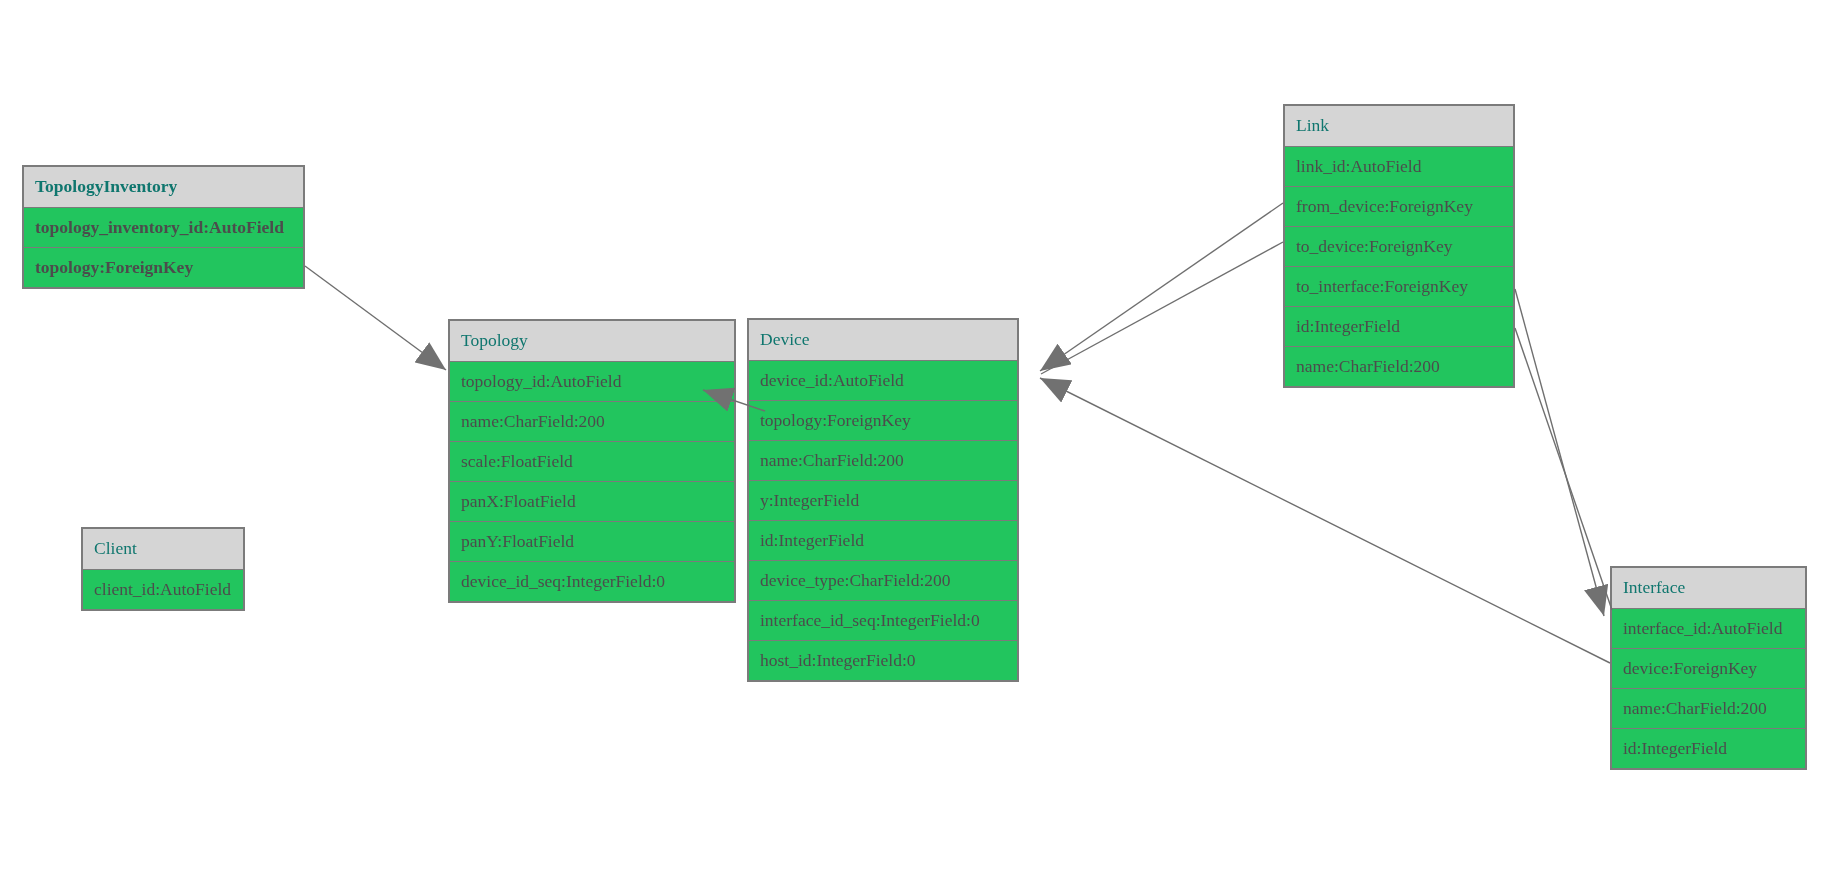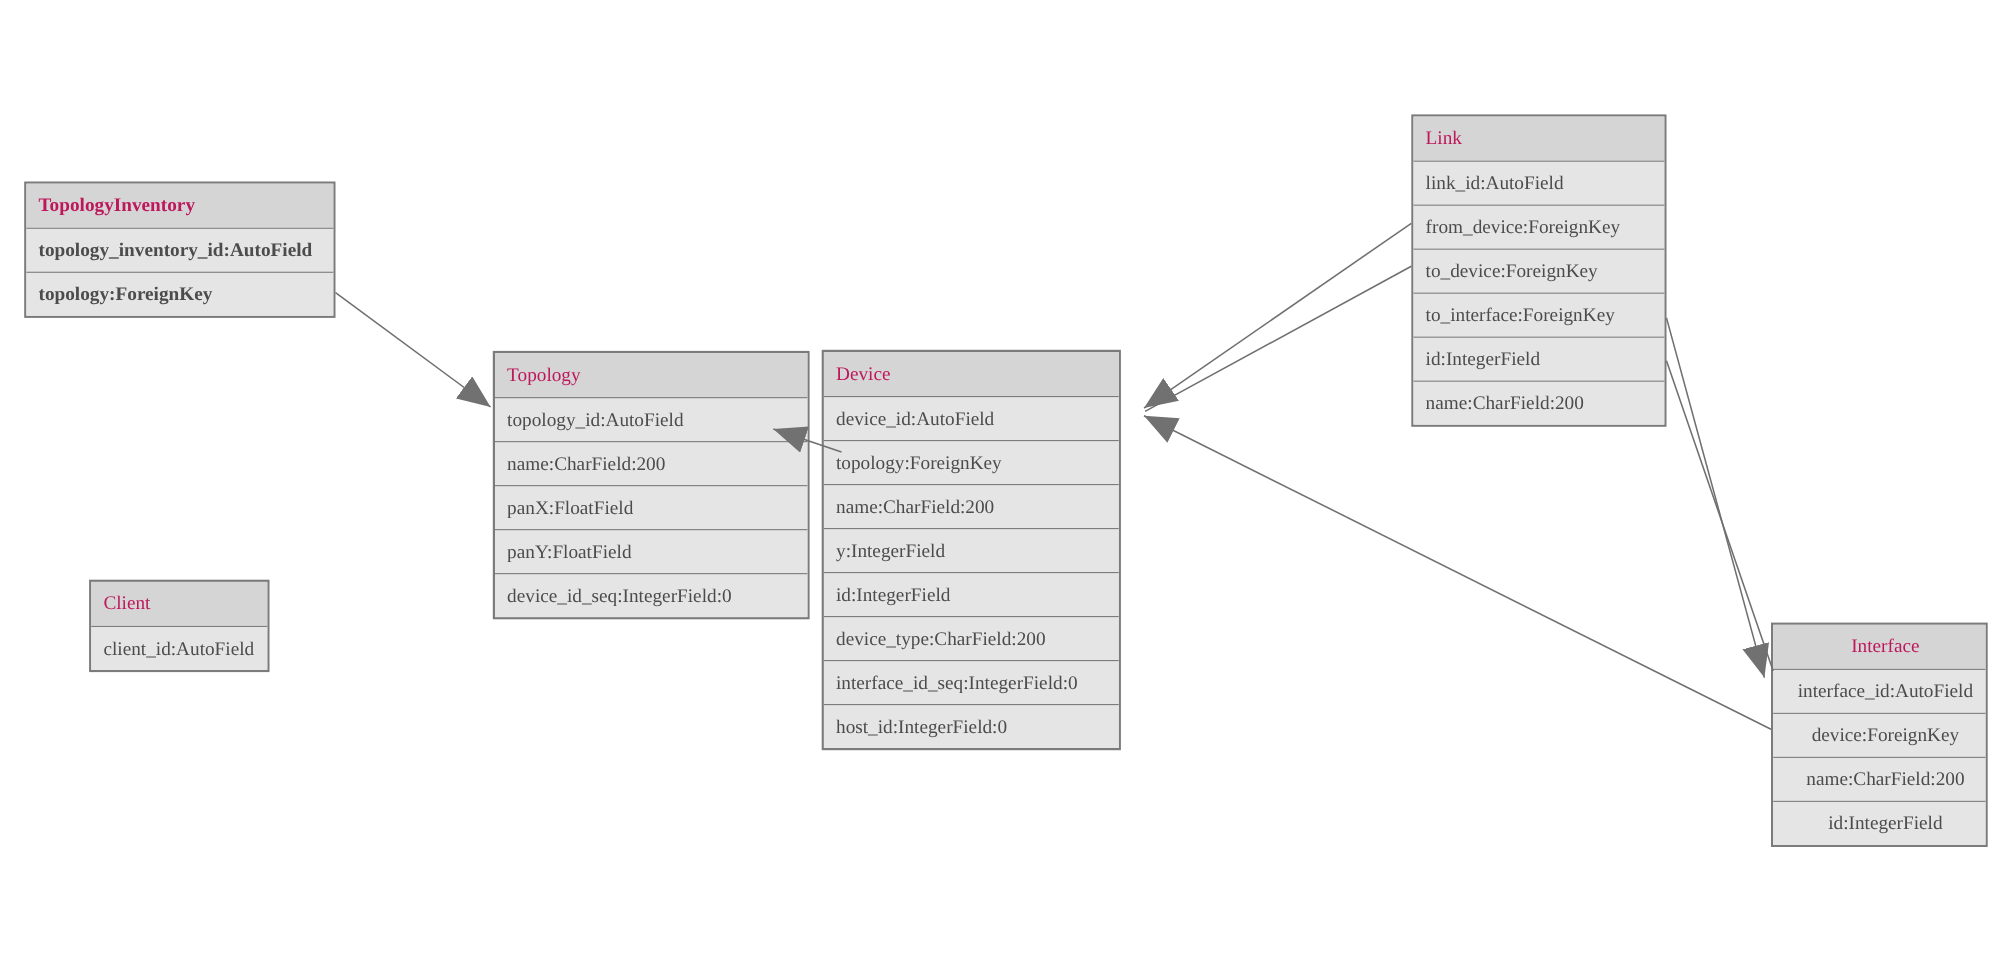--- a/index.html
+++ b/index.html
@@ -30,32 +30,32 @@
     border: 2px solid #7b7b7b;
     background: #ffffff;
     z-index: 1;
   }
   .tbl-header {
     box-sizing: border-box;
     height: 40px;
     line-height: 38px;
     padding-left: 11px;
     background: #d5d5d5;
-    color: #be185d;
+    color: #0f766e;
     font-size: 17.5px;
     white-space: nowrap;
     overflow: hidden;
   }
   .tbl-row {
     box-sizing: border-box;
     height: 40px;
     line-height: 38px;
     padding-left: 11px;
     border-top: 1px solid #7b7b7b;
-    background: #e5e5e5;
+    background: #22c55e;
     color: #4c4c4c;
     font-size: 17.5px;
     white-space: nowrap;
     overflow: hidden;
   }
   .edge-line {
     stroke: #6f6f6f;
     stroke-width: 1.4;
     fill: none;
   }
@@ -80,20 +80,21 @@
     </svg>
 <div class="db-table" style="left: 22px; top: 165px; width: 283px; font-weight: bold;">
       <div class="tbl-header">TopologyInventory</div>
       <div class="tbl-row">topology_inventory_id:AutoField</div>
       <div class="tbl-row">topology:ForeignKey</div>
     </div>
     <div class="db-table" style="left: 448px; top: 319px; width: 288px;">
       <div class="tbl-header">Topology</div>
       <div class="tbl-row">topology_id:AutoField</div>
       <div class="tbl-row">name:CharField:200</div>
+      <div class="tbl-row">scale:FloatField</div>
       <div class="tbl-row">panX:FloatField</div>
       <div class="tbl-row">panY:FloatField</div>
       <div class="tbl-row">device_id_seq:IntegerField:0</div>
     </div>
     <div class="db-table" style="left: 81px; top: 527px; width: 164px;">
       <div class="tbl-header">Client</div>
       <div class="tbl-row">client_id:AutoField</div>
     </div>
     <div class="db-table" style="left: 747px; top: 318px; width: 272px;">
       <div class="tbl-header">Device</div>
@@ -108,20 +109,20 @@
     </div>
     <div class="db-table" style="left: 1283px; top: 104px; width: 232px;">
       <div class="tbl-header">Link</div>
       <div class="tbl-row">link_id:AutoField</div>
       <div class="tbl-row">from_device:ForeignKey</div>
       <div class="tbl-row">to_device:ForeignKey</div>
       <div class="tbl-row">to_interface:ForeignKey</div>
       <div class="tbl-row">id:IntegerField</div>
       <div class="tbl-row">name:CharField:200</div>
     </div>
-    <div class="db-table" style="left: 1610px; top: 566px; width: 197px; text-align: center;">
+    <div class="db-table" style="left: 1610px; top: 566px; width: 197px;">
       <div class="tbl-header">Interface</div>
       <div class="tbl-row">interface_id:AutoField</div>
       <div class="tbl-row">device:ForeignKey</div>
       <div class="tbl-row">name:CharField:200</div>
       <div class="tbl-row">id:IntegerField</div>
     </div>
   </div>
 
 </body></html>

